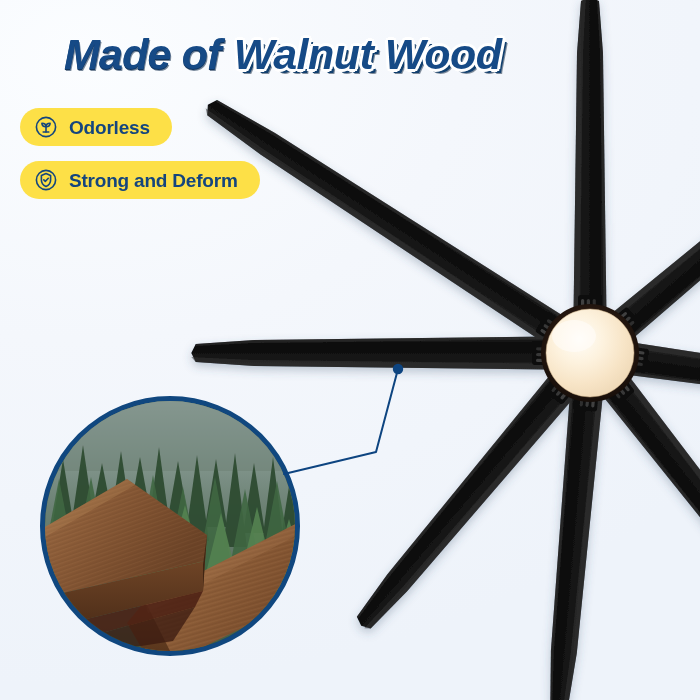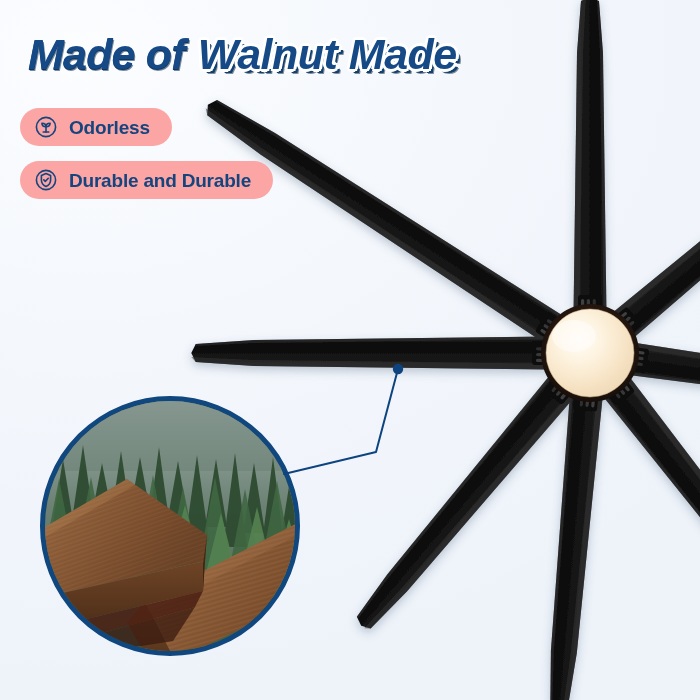--- a/index.html
+++ b/index.html
@@ -49,20 +49,21 @@
   }
   .h-plain {
     font-size: 43px;
     font-weight: bold;
     font-style: italic;
     letter-spacing: -0.8px;
     color: #164a86;
     text-shadow:
       0 1px 0 #10355f,
       1px 2px 0 rgba(12,40,72,0.55);
+    margin-left: 36px;
   }
   .h-outline {
     position: relative;
     font-size: 43px;
     font-weight: bold;
     font-style: italic;
     letter-spacing: -0.5px;
     color: #164a86;
     -webkit-text-stroke: 0px;
     text-shadow:
@@ -85,21 +86,21 @@
     top: 108px;
     z-index: 6;
     display: flex;
     flex-direction: column;
     gap: 15px;
   }
   .pill {
     display: inline-flex;
     align-items: center;
     gap: 11px;
-    background: #fca5a5;
+    background: #fde047;
     border-radius: 22px;
     padding: 7px 22px 7px 14px;
     width: fit-content;
   }
   .pill-icon {
     width: 24px;
     height: 24px;
     flex: 0 0 24px;
     display: block;
   }
@@ -232,21 +233,21 @@
       <circle cx="590" cy="353" r="49" fill="url(#hubRim)"></circle>
       <circle cx="590" cy="353" r="44" fill="url(#lightGlow)"></circle>
       <circle cx="590" cy="353" r="44" fill="none" stroke="#c9ad86" stroke-width="1" opacity="0.5"></circle>
       <ellipse cx="574" cy="336" rx="22" ry="16" fill="#fffefb" opacity="0.55"></ellipse>
     </g>
   </svg>
 
   <div class="heading">
     <div class="heading-line">
       <span class="h-plain">Made of</span>
-      <span class="h-outline">Walnut Made</span>
+      <span class="h-outline">Walnut Wood</span>
     </div>
   </div>
 
   <div class="features">
 
     <div class="pill">
       <svg class="pill-icon" viewBox="0 0 24 24" fill="none" stroke="#14457e" stroke-width="1.6" stroke-linecap="round" stroke-linejoin="round">
         <circle cx="12" cy="12" r="9.6"></circle>
         <path d="M12 17 V11.2"></path>
         <path d="M12 11.6 C9.4 11.6 7.9 10.2 7.9 8.2 C10.5 8.2 12 9.6 12 11.6 Z"></path>
@@ -256,21 +257,21 @@
       <span class="pill-label">Odorless</span>
     </div>
 
     <div class="pill">
       <svg class="pill-icon" viewBox="0 0 24 24" fill="none" stroke="#14457e" stroke-width="1.6" stroke-linecap="round" stroke-linejoin="round">
         <circle cx="12" cy="12" r="9.6"></circle>
         <path d="M12 5.6 L16.6 7.6 V12 C16.6 15.1 14.6 17.3 12 18.4
                  C9.4 17.3 7.4 15.1 7.4 12 V7.6 Z"></path>
         <path d="M9.8 11.9 L11.3 13.4 L14.3 10.3"></path>
       </svg>
-      <span class="pill-label">Durable and Durable</span>
+      <span class="pill-label">Strong and Deform</span>
     </div>
 
 
 
   </div>
 
   <div class="inset">
     <svg class="inset-img" viewBox="0 0 260 260" width="260" height="260" preserveAspectRatio="xMidYMid slice">
       <defs>
         <linearGradient id="skyG" x1="0" y1="0" x2="0" y2="1">

